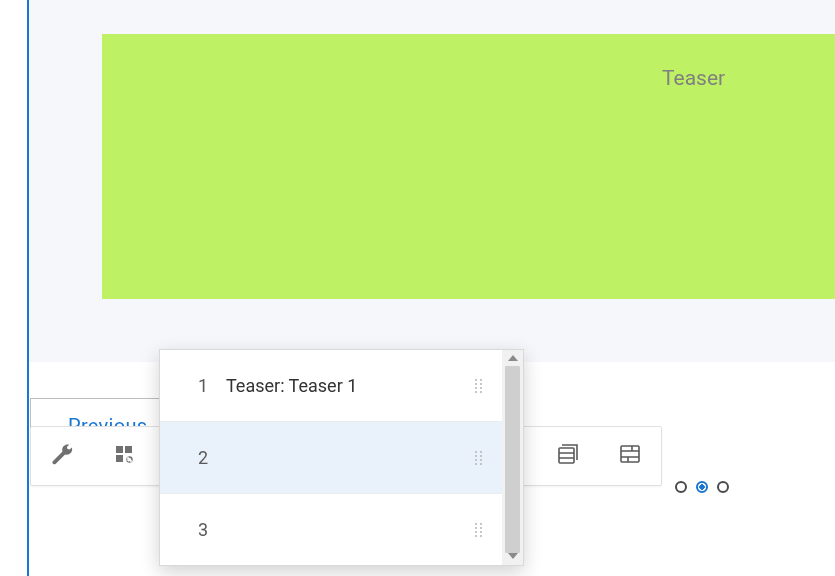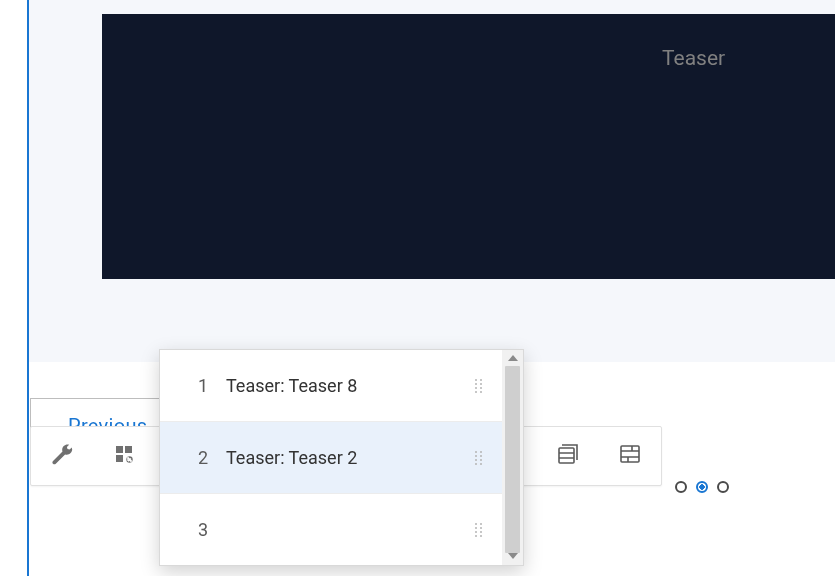--- a/index.html
+++ b/index.html
@@ -1,20 +1,20 @@
 <!DOCTYPE html>
 <html><head>
 <meta charset="utf-8">
 <style>
   html,body{margin:0;padding:0;font-family:-apple-system,BlinkMacSystemFont,"Segoe UI",Roboto,Arial,sans-serif;font-size:16px;color:#333;background:#fff;}
   .stage{position:relative;width:835px;height:576px;overflow:hidden;}
 
   
   .canvas{position:absolute;left:27px;top:0;right:0;height:362px;background:#f5f7fb;border-left:2px solid #1976d2;}
-  .teaser-card{position:absolute;left:73px;top:14px;right:0;background:#0f172a;height:265px;}
+  .teaser-card{position:absolute;left:73px;top:34px;right:0;background:#bef264;height:265px;}
   .teaser-title{position:absolute;left:560px;top:32px;font-size:21px;color:#808080;}
 
   .prev-btn{position:absolute;left:30px;top:398px;width:163px;height:58px;border:1px solid #bdbdbd;border-bottom:none;background:#fff;display:flex;align-items:center;justify-content:center;}
   .prev-btn span{color:#1976d2;font-size:19px;visibility:hidden;} 
   .prev-peek{position:absolute;left:68px;top:414px;color:#1976d2;font-size:20px;letter-spacing:.3px;}
 
   
   .toolbar{position:absolute;left:30px;top:426px;width:630px;height:58px;background:#fff;border:1px solid #e0e0e0;border-radius:2px;display:flex;align-items:center;box-shadow:0 1px 2px rgba(0,0,0,.05);}
   .toolbar .slot{width:62px;height:100%;display:flex;align-items:center;justify-content:center;}
   .toolbar .spacer{flex:1;}
@@ -100,21 +100,21 @@
           </svg>
       </span>
     </div>
   </div>
 
   <div class="popup">
     <div class="popup-body">
       <div class="items">
         <div class="item">
           <span class="num">1</span>
-          <span class="lbl">Teaser: Teaser 8</span>
+          <span class="lbl">Teaser: Teaser 1</span>
           <span class="drag">
             <span class="drag-dot-row">
                 <span class="drag-dot"></span>
                 <span class="drag-dot"></span>
               </span>
             <span class="drag-dot-row">
                 <span class="drag-dot"></span>
                 <span class="drag-dot"></span>
               </span>
             <span class="drag-dot-row">
@@ -122,21 +122,20 @@
                 <span class="drag-dot"></span>
               </span>
             <span class="drag-dot-row">
                 <span class="drag-dot"></span>
                 <span class="drag-dot"></span>
               </span>
           </span>
         </div>
         <div class="item selected">
           <span class="num">2</span>
-          <span class="lbl">Teaser: Teaser 2</span>
           <span class="drag">
             <span class="drag-dot-row">
                 <span class="drag-dot"></span>
                 <span class="drag-dot"></span>
               </span>
             <span class="drag-dot-row">
                 <span class="drag-dot"></span>
                 <span class="drag-dot"></span>
               </span>
             <span class="drag-dot-row">

